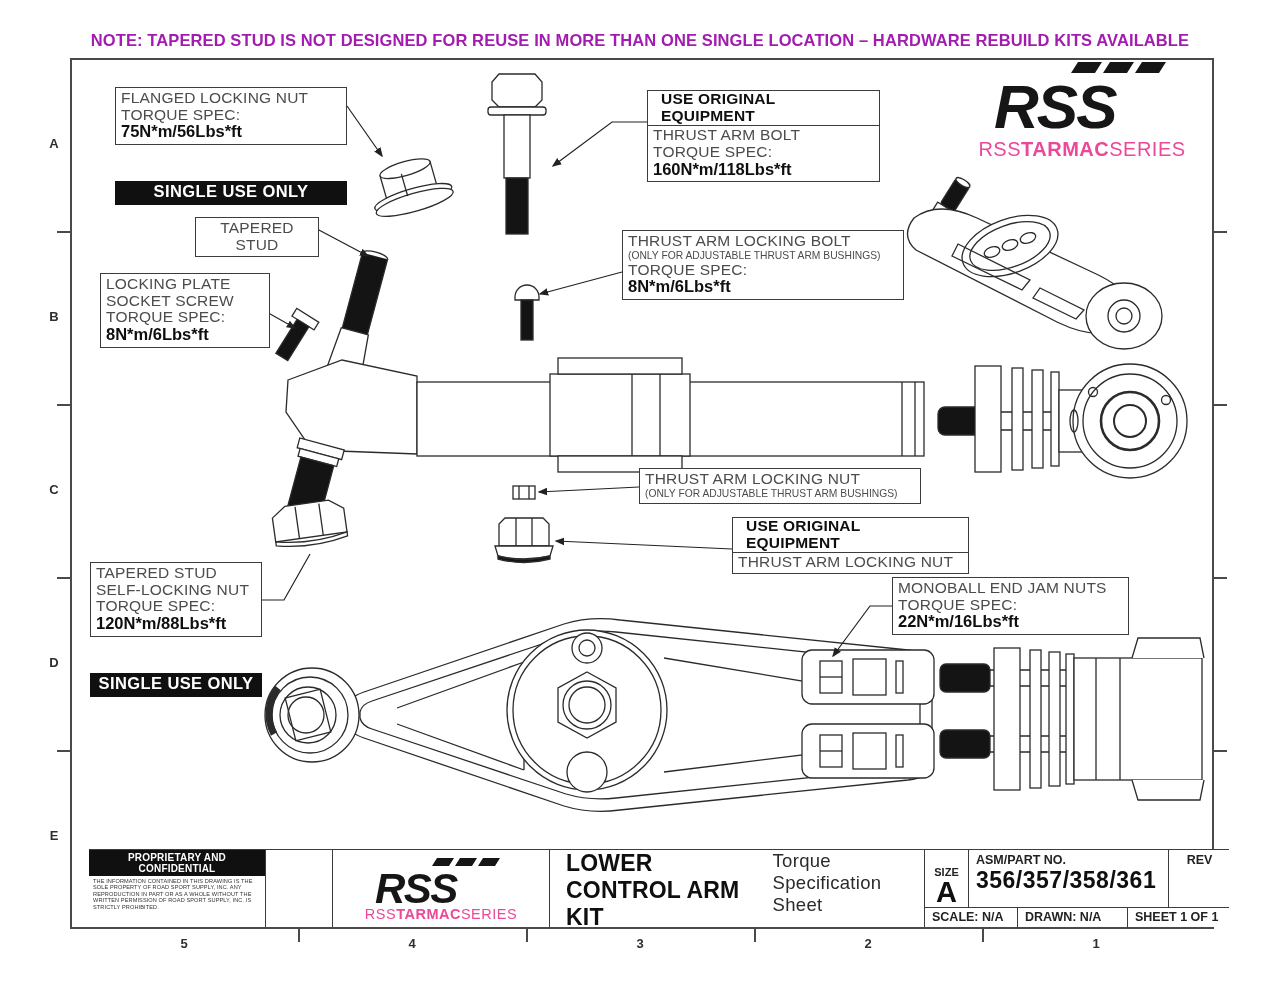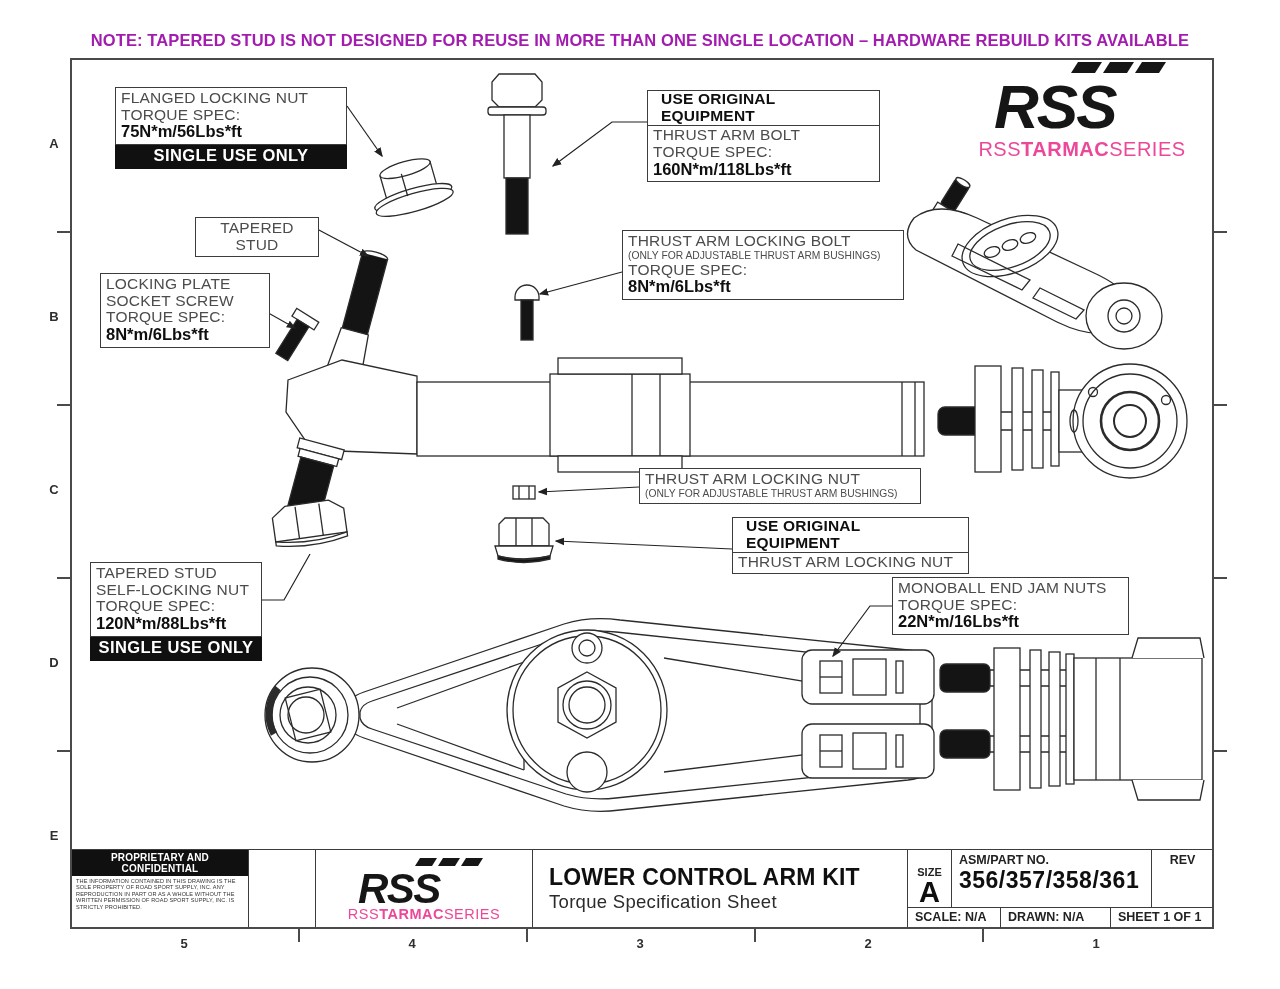--- a/index.html
+++ b/index.html
@@ -8,44 +8,44 @@
   .note{position:absolute;left:70px;top:31px;width:1140px;text-align:center;font-weight:bold;
         font-size:16.5px;color:#a21caf;white-space:nowrap;letter-spacing:0.1px;}
   .frame{position:absolute;left:70px;top:58px;width:1140px;height:867px;border:2px solid #4a4a4c;background:#fff;}
   svg.draw{position:absolute;left:0;top:0;}
   
   .co{position:absolute;font-size:15.5px;line-height:1.08;color:#4c4c4c;letter-spacing:0.2px;z-index:3;}
   .co .box{border:1.4px solid #3c3c3c;background:#fff;padding:2px 5px 3px;}
   .co .val{font-weight:bold;color:#0f0f0f;font-size:16.5px;letter-spacing:0;}
   .co .small{font-size:10.3px;letter-spacing:0;line-height:1.15;}
   .co .banner{background:#101010;color:#fff;font-weight:bold;text-align:center;font-size:16.5px;
-              padding:2px 0 3px;letter-spacing:0.4px;border:1.4px solid #101010;border-top:none;}
+              padding:2px 0 3px;letter-spacing:0.4px;border:1.4px solid #101010;border-top:none;margin-top:36px;}
   .co .oehead{border:1.4px solid #3c3c3c;background:#fff;font-weight:bold;color:#0f0f0f;
               padding:0 13px 1px;}
   .co .oebody{border:1.4px solid #3c3c3c;border-top:none;background:#fff;padding:1px 5px 2px;}
   
   .rowletter{position:absolute;left:44px;width:20px;text-align:center;font-size:13px;font-weight:bold;color:#2e2e2e;}
   .colnum{position:absolute;top:936px;width:20px;text-align:center;font-size:13px;font-weight:bold;color:#2e2e2e;}
   .tickL{position:absolute;left:-15px;width:13px;height:2px;background:#4a4a4c;}
   .tickR{position:absolute;right:-15px;width:13px;height:2px;background:#4a4a4c;}
   .tickB{position:absolute;bottom:-15px;width:2px;height:13px;background:#4a4a4c;}
   
   .logo-tr{position:absolute;left:968px;top:60px;width:228px;text-align:center;z-index:2;}
   .series{font-size:20px;color:#ec4899;letter-spacing:0.5px;margin-top:-2px;}
   .series b{font-weight:bold;}
   .madein{position:absolute;left:48px;top:766px;font-size:13.5px;letter-spacing:0.6px;color:#1d1d1f;z-index:3;margin-top:44px;}
   
-  .tblock{position:absolute;left:0;bottom:0;width:1140px;height:77px;border-top:1.6px solid #3c3c3c;background:#fff;z-index:4;}
+  .tblock{position:absolute;left:17px;bottom:0;width:1140px;height:77px;border-top:1.6px solid #3c3c3c;background:#fff;z-index:4;}
   .tcell{position:absolute;top:0;height:77px;border-left:1.4px solid #3c3c3c;box-sizing:border-box;}
   .prop{left:0;width:176px;border-left:none;display:flex;flex-direction:column;}
   .prop .phead{background:#101010;color:#fff;font-weight:bold;font-size:10px;text-align:center;padding:2px 0;letter-spacing:0.2px;}
   .prop .pbody{flex:1;font-size:5.6px;line-height:1.15;color:#333;padding:2px 4px;letter-spacing:0.1px;}
   .prop .pfoot{background:#101010;color:#fff;font-weight:bold;font-size:11.5px;text-align:center;line-height:1.15;padding:2px 0 3px;}
   .logoc{left:243px;width:217px;display:flex;flex-direction:column;align-items:center;justify-content:center;}
-  .titlec{left:460px;width:375px;display:flex;flex-direction:column;justify-content:center;padding-left:16px;}
+  .titlec{left:460px;width:375px;display:flex;flex-direction:row;justify-content:center;padding-left:16px;}
   .titlec .t1{font-weight:bold;font-size:23px;color:#0f0f0f;letter-spacing:0.2px;}
   .titlec .t2{font-size:18.5px;color:#2b2b2b;letter-spacing:0.3px;}
   .rightc{position:absolute;left:835px;top:0;width:305px;height:77px;border-left:1.4px solid #3c3c3c;box-sizing:border-box;}
   .rtop{position:absolute;left:0;top:0;width:100%;height:57px;}
   .rbot{position:absolute;left:0;top:57px;width:100%;height:20px;border-top:1.4px solid #3c3c3c;box-sizing:border-box;}
   .szc{position:absolute;left:0;top:0;width:43px;height:57px;text-align:center;}
   .szc .lab{font-size:11px;font-weight:bold;margin-top:16px;}
   .szc .big{font-size:29px;font-weight:bold;line-height:1;color:#0f0f0f;}
   .asmc{position:absolute;left:43px;top:0;width:200px;height:57px;border-left:1.4px solid #3c3c3c;box-sizing:border-box;padding-left:7px;}
   .asmc .lab{font-size:12.5px;font-weight:bold;margin-top:3px;}

